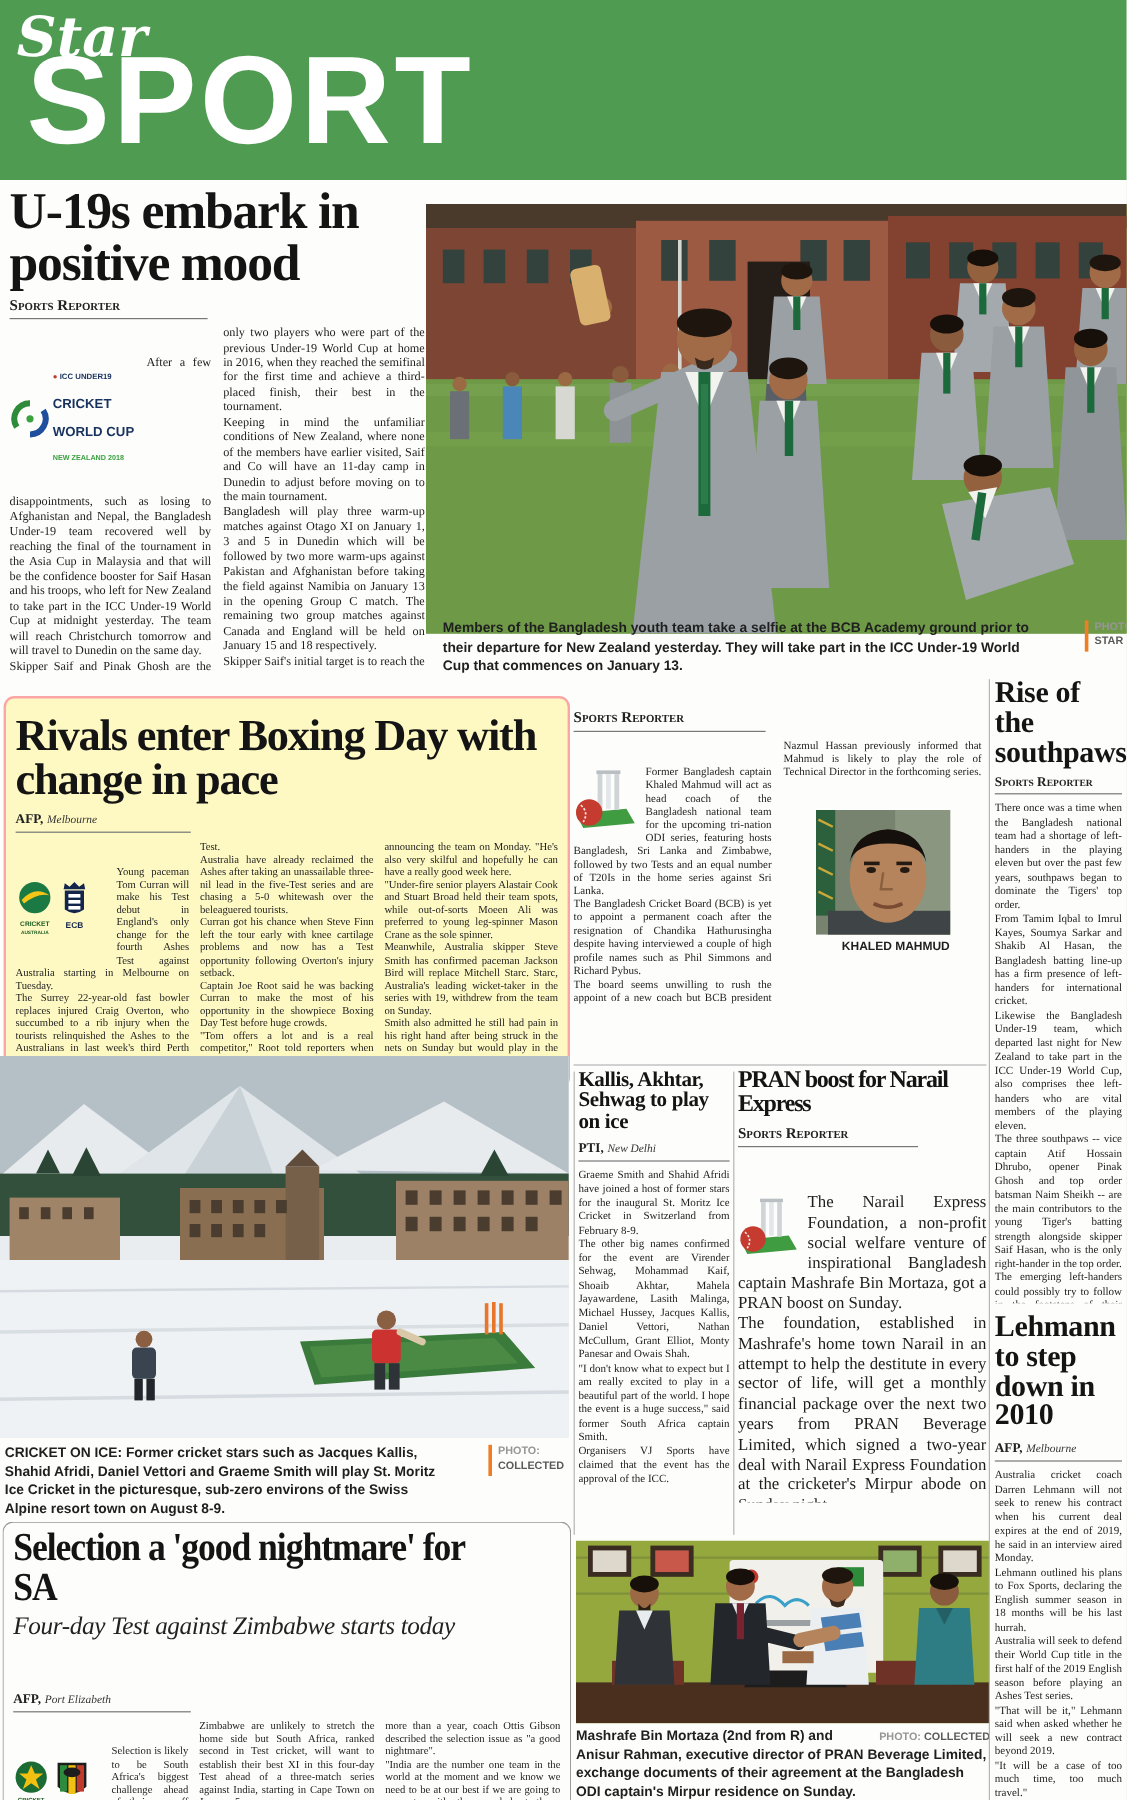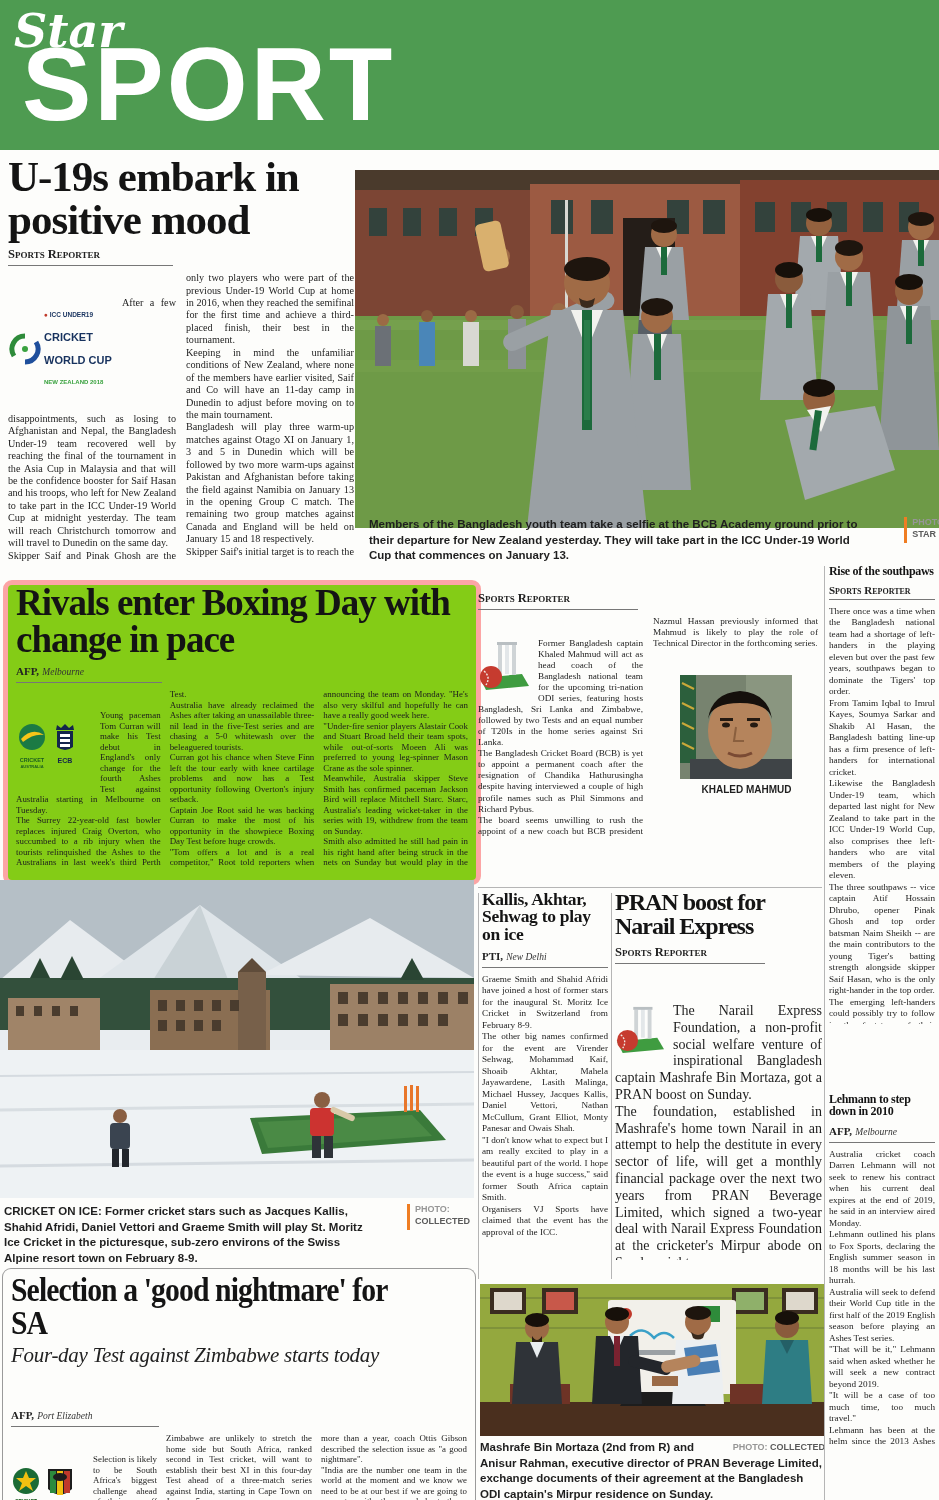--- a/index.html
+++ b/index.html
@@ -25,54 +25,54 @@
   .three-col{column-count:3;column-gap:9px;}
   .caption{font-family:"Liberation Sans",sans-serif;font-weight:bold;font-size:11.5px;
            color:#1f1f1f;line-height:1.35;}
   .credit{display:flex;align-items:flex-start;}
   .credit-bar{width:3px;height:26px;background:#ef7d22;margin-right:5px;}
   .credit-txt{font-family:"Liberation Sans",sans-serif;font-size:9px;line-height:1.3;
               color:#969696;font-weight:bold;}
   .credit-txt b{color:#5a5a5a;}
   .vline{position:absolute;width:1px;background:#b5b5b5;}
   .hline{position:absolute;height:1px;background:#b5b5b5;}
-  .boxed{border:5px solid #fca5a5;border-radius:9px;padding:0 8px;background:#84cc16;}
+  .boxed{border:2px solid #fca5a5;border-radius:9px;padding:14px 8px;background:#fef9c3;}
   .boxed-open{border:1px solid #9a9a9a;border-bottom:none;border-radius:9px 9px 0 0;padding:5px 8px;}
   .float-logo{float:left;margin:2px 6px 2px 0;}
   .fig{display:block;}
   .fig-cap{font-family:"Liberation Sans",sans-serif;font-weight:bold;font-size:10px;
            text-align:right;margin-top:2px;color:#1f1f1f;}
   
   .art-u19{position:absolute;left:8px;top:156px;width:346px;}
   .art-u19 .headline{font-size:43px;}
   .art-u19 .body{height:296px;}
   .photo-main{position:absolute;left:355px;top:170px;width:584px;height:358px;background:#6e9a47;}
   .cap-main{position:absolute;left:357px;top:517px;width:578px;display:flex;justify-content:space-between;margin-left:12px;}
   .cap-main .caption{width:492px;}
   .art-rivals{position:absolute;left:3px;top:580px;width:452px;height:295px;}
   .art-rivals .headline{font-size:37px;}
   .art-rivals .body{height:188px;font-size:8.9px;line-height:1.18;}
   .art-coach{position:absolute;left:478px;top:585px;width:340px;height:300px;}
   .art-coach .headline{font-size:31px;letter-spacing:-0.5px;}
   .art-coach .body{height:228px;font-size:9.2px;line-height:1.2;}
   .rail{position:absolute;width:106px;left:829px;}
-  .rail .headline{font-size:12px;letter-spacing:-0.3px;}
+  .rail .headline{font-size:25px;letter-spacing:-0.3px;}
   .rail .body{font-size:9.2px;line-height:1.25;}
   .art-southpaws{top:566px;}
   .art-southpaws .body{height:418px;}
   .art-lehmann{top:1094px;}
   .art-lehmann .body{height:300px;}
   .photo-ice{position:absolute;left:0;top:880px;width:474px;height:318px;background:#e9edf0;}
   .cap-ice{position:absolute;left:4px;top:1204px;width:466px;display:flex;justify-content:space-between;}
   .cap-ice .caption{width:372px;}
   .art-kallis{position:absolute;left:482px;top:891px;width:126px;}
   .art-kallis .headline{font-size:17.5px;letter-spacing:-0.3px;}
   .art-kallis .body{height:282px;font-size:9.2px;line-height:1.25;}
   .art-pran{position:absolute;left:615px;top:891px;width:207px;}
-  .art-pran .headline{font-size:24px;}
+  .art-pran .headline{font-size:20px;}
   .art-pran .body{height:290px;font-size:14px;line-height:1.2;}
   .photo-pran{position:absolute;left:480px;top:1284px;width:345px;height:152px;background:#94a83e;}
   .cap-pran{position:absolute;left:480px;top:1440px;width:345px;}
   .cap-pran .credit-inline{float:right;font-family:"Liberation Sans",sans-serif;font-size:9px;
         color:#969696;font-weight:bold;margin-top:2px;}
   .cap-pran .credit-inline b{color:#5a5a5a;}
   .art-selection{position:absolute;left:2px;top:1268px;width:456px;height:231px;}
   .art-selection .headline{font-size:33px;letter-spacing:-1px;transform:scaleX(0.9);transform-origin:left;}
   .subhead{font-style:italic;font-size:21px;color:#222;margin-top:4px;letter-spacing:-0.3px;}
   .art-selection .body{height:118px;font-size:8.9px;line-height:1.18;}
@@ -430,21 +430,21 @@
       </g>
       <g>
         <circle cx="120" cy="236" r="7" fill="#8a5f42"></circle>
         <rect x="110" y="243" width="20" height="26" rx="4" fill="#3a4450"></rect>
         <rect x="112" y="269" width="7" height="18" fill="#22262c"></rect>
         <rect x="122" y="269" width="7" height="18" fill="#22262c"></rect>
       </g>
     </svg>
   </div>
   <div class="cap-ice">
-    <div class="caption">CRICKET ON ICE: Former cricket stars such as Jacques Kallis, Shahid Afridi, Daniel Vettori and Graeme Smith will play St. Moritz Ice Cricket in the picturesque, sub-zero environs of the Swiss Alpine resort town on February 8-9.</div>
+    <div class="caption">CRICKET ON ICE: Former cricket stars such as Jacques Kallis, Shahid Afridi, Daniel Vettori and Graeme Smith will play St. Moritz Ice Cricket in the picturesque, sub-zero environs of the Swiss Alpine resort town on August 8-9.</div>
     <div class="credit">
       <div class="credit-bar"></div>
       <div class="credit-txt"><span>PHOTO:</span><br><b>COLLECTED</b></div>
     </div>
   </div>
 
   <div class="art-kallis">
     <div class="headline">Kallis, Akhtar, Sehwag to play on ice</div>
     <div class="byline"><span class="agency">PTI,</span> <span class="place">New Delhi</span></div>
     <div class="body">Graeme Smith and Shahid Afridi have joined a host of former stars for the inaugural St. Moritz Ice Cricket in Switzerland from February 8-9.

